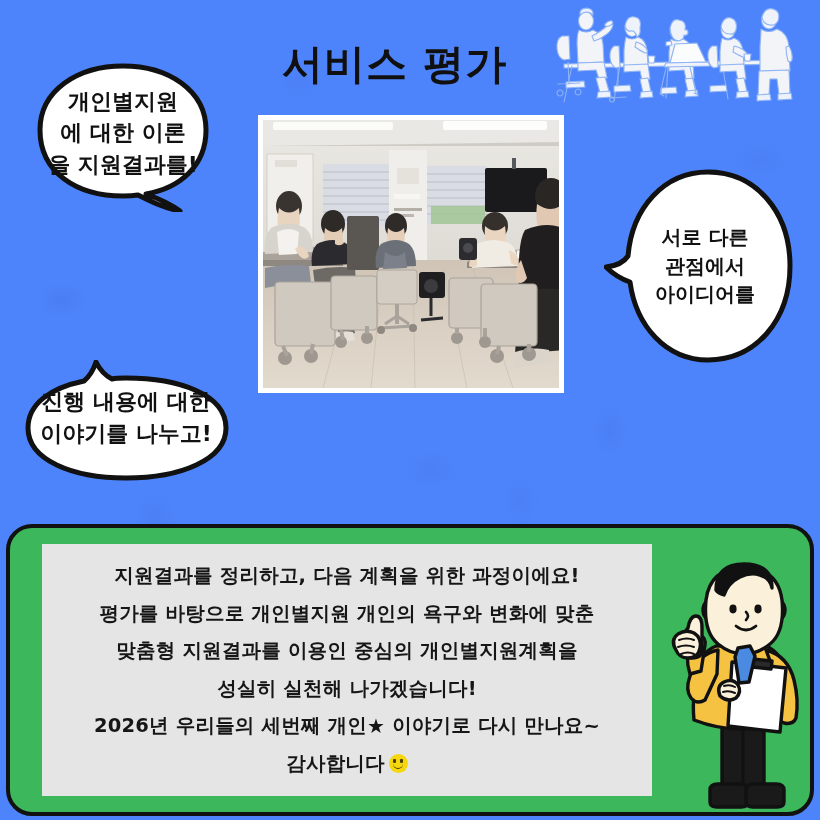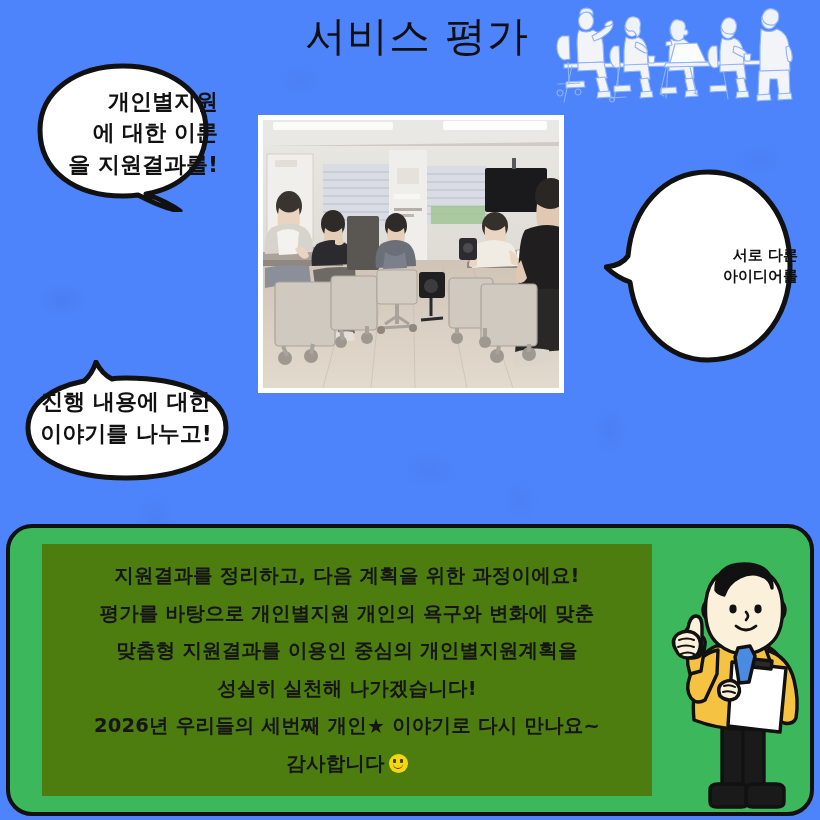--- a/index.html
+++ b/index.html
@@ -34,25 +34,25 @@
       radial-gradient(ellipse 26px 40px at 610px 430px, rgba(70,120,240,.45), rgba(70,120,240,0) 70%),
       radial-gradient(ellipse 40px 28px at 760px 160px, rgba(70,120,240,.35), rgba(70,120,240,0) 70%),
       radial-gradient(ellipse 34px 30px at 300px 80px, rgba(70,120,240,.35), rgba(70,120,240,0) 70%),
       radial-gradient(ellipse 30px 36px at 520px 500px, rgba(70,120,240,.38), rgba(70,120,240,0) 70%);
   }
 
   
   #title {
     position: absolute;
     left: 282px;
-    top: 14px;
+    top: 42px;
     width: 270px;
-    text-align: center;
+    text-align: left;
     font-size: 41px;
-    font-weight: 400;
+    font-weight: 700;
     letter-spacing: 1px;
     color: #101010;
     line-height: 1.1;
     font-family: "DejaVu Sans", "Liberation Sans", sans-serif;
   }
 
   
   #header-illustration {
     position: absolute;
     left: 548px;
@@ -89,24 +89,24 @@
     justify-content: center;
     color: #111111;
     font-weight: 900;
     font-family: "DejaVu Sans", "Liberation Sans", sans-serif;
     text-align: center;
     pointer-events: none;
   }
   .bubble-text span { display: block; }
 
   #bubble-1 { left: 28px; top: 62px; width: 190px; height: 150px; }
-  #bubble-1 .bubble-text { font-size: 22px; line-height: 1.42; padding-bottom: 8px; align-items: flex-end; }
+  #bubble-1 .bubble-text { font-size: 22px; line-height: 1.42; padding-bottom: 8px; }
 
   #bubble-2 { left: 604px; top: 168px; width: 194px; height: 196px; }
-  #bubble-2 .bubble-text { font-size: 15px; line-height: 1.42; padding-left: 8px; align-items: flex-end; }
+  #bubble-2 .bubble-text { font-size: 20px; line-height: 1.42; padding-left: 8px; }
 
   #bubble-3 { left: 18px; top: 360px; width: 216px; height: 122px; }
   #bubble-3 .bubble-text { font-size: 22px; line-height: 1.45; padding-bottom: 6px; }
 
   
   #green-panel {
     position: absolute;
     left: 6px;
     top: 524px;
     width: 808px;
@@ -116,21 +116,21 @@
     border-radius: 26px;
     box-sizing: border-box;
     overflow: hidden;
   }
   #message-card {
     position: absolute;
     left: 32px;
     top: 16px;
     width: 610px;
     height: 252px;
-    background: #4d7c0f;
+    background: #e5e5e5;
     box-sizing: border-box;
     display: flex;
     flex-direction: column;
     align-items: center;
     justify-content: center;
     padding: 6px 14px;
   }
   .msg-line {
     display: block;
     width: 100%;
@@ -429,20 +429,21 @@
       <path d="M104 4
                C152 4 186 44 186 98
                C186 152 152 192 104 192
                C62 192 32 158 26 114
                C20 112 10 107 2 99
                C12 98 20 94 24 88
                C28 40 60 4 104 4 Z" fill="#ffffff" stroke="#111111" stroke-width="5" stroke-linejoin="round"></path>
     </svg>
     <div class="bubble-text">
       <span>서로 다른</span>
+      <span>관점에서</span>
       <span>아이디어를</span>
     </div>
   </div>
 
   <div class="bubble" id="bubble-3">
     <svg viewBox="0 0 216 122" xmlns="http://www.w3.org/2000/svg" preserveAspectRatio="none">
       <path d="M108 18
                C160 18 208 34 208 68
                C208 100 162 118 108 118
                C54 118 10 100 10 68

